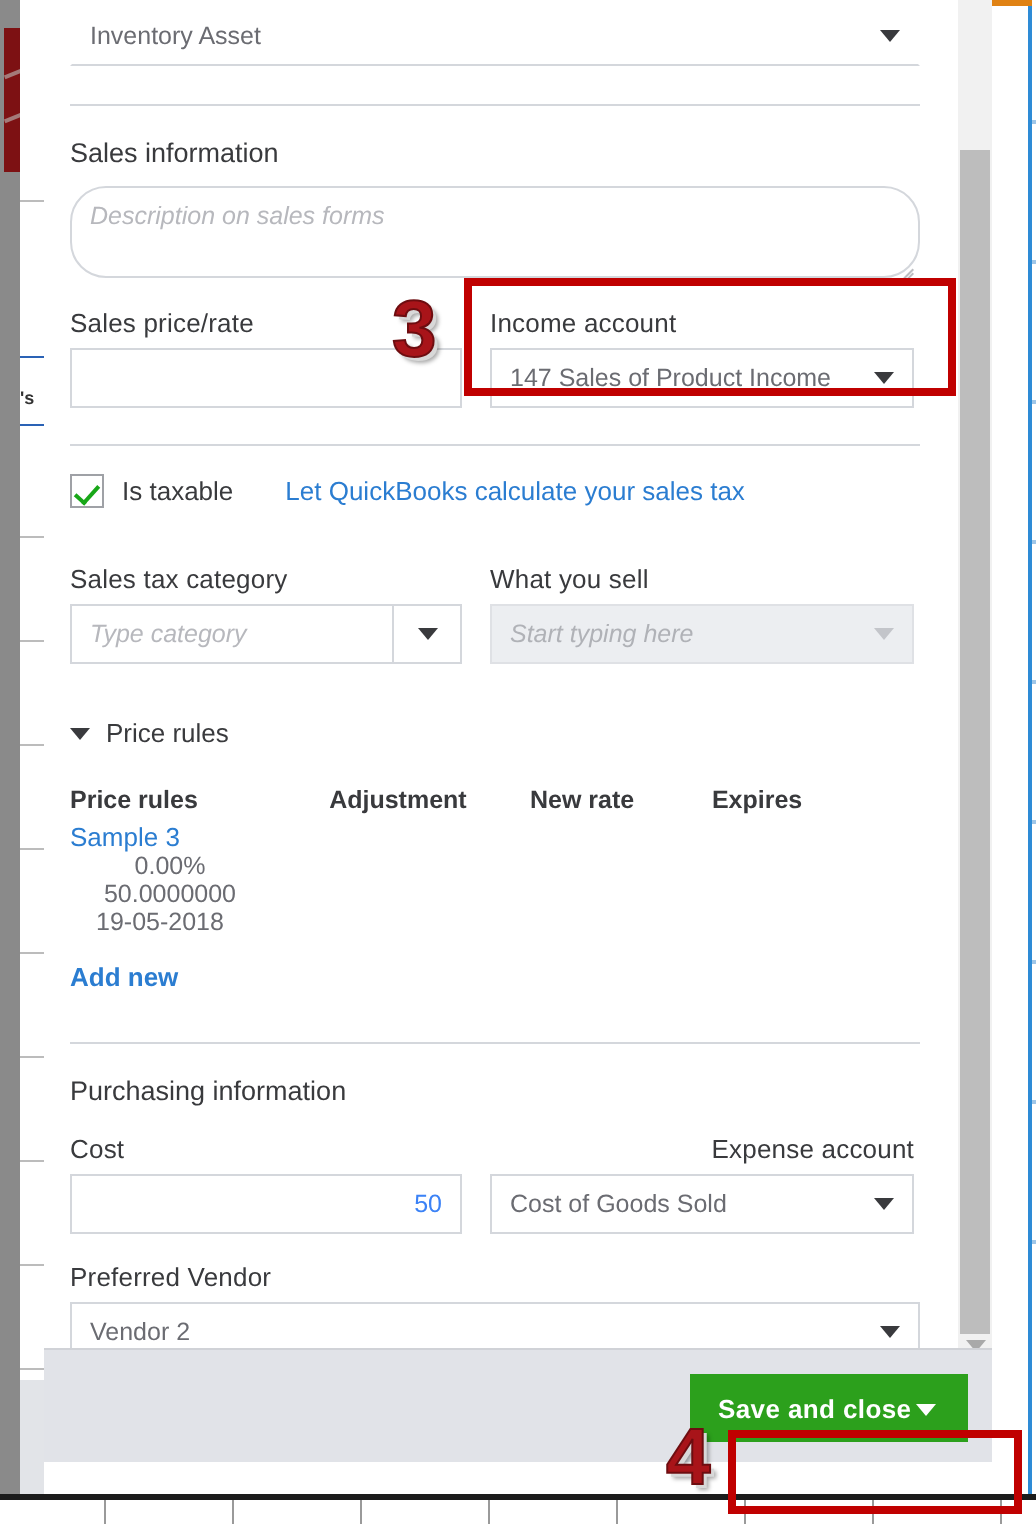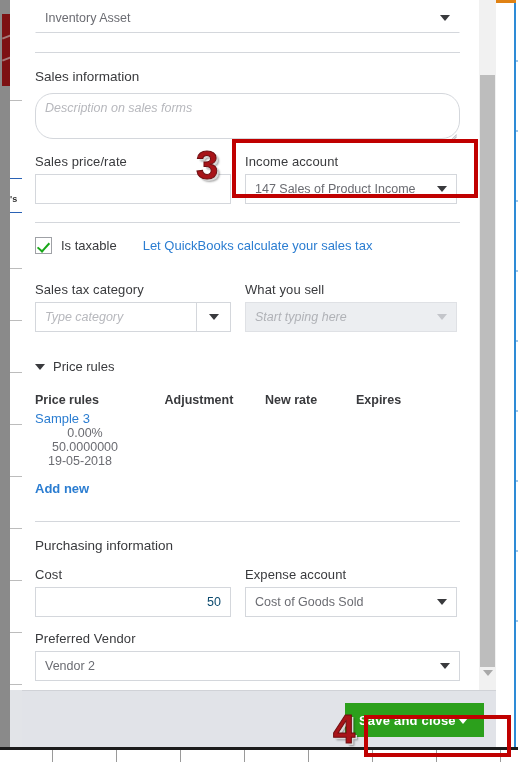--- a/index.html
+++ b/index.html
@@ -134,21 +134,21 @@
   }
   .resize-grip {
     position: absolute; right: 2px; bottom: 1px; width: 10px; height: 10px;
   }
   .resize-grip:before, .resize-grip:after {
     content: ""; position: absolute; right: 0; background: #bcbdc2; height: 1px;
   }
   .resize-grip:before { width: 9px; bottom: 2px; transform: rotate(-45deg); transform-origin: right bottom; }
   .resize-grip:after  { width: 5px; bottom: 0px; transform: rotate(-45deg); transform-origin: right bottom; }
 
-  .num-right { justify-content: flex-end; color: #0c4a6e; }
+  .num-right { justify-content: flex-end; color: #3b82f6; }
 
   .row2 { display: flex; gap: 14px; }
   .col { flex: 0 0 auto; }
 
   .link { color: #2b7dd1; font-size: 13px; cursor: pointer; }
   .link.bold { font-weight: bold; }
 
   
   .cb-row { display: flex; align-items: center; gap: 9px; }
   .checkbox {
@@ -173,21 +173,21 @@
   .pr-table { width: 385px; font-size: 12.5px; }
   .pr-head { display: flex; color: #393a3d; font-weight: bold; }
   .pr-row  { display: flex; color: #6b6c72; }
   .pr-c0 { width: 128px; }
   .pr-c1 { width: 100px; text-align: center; }
   .pr-c2 { width: 100px; text-align: center; }
   .pr-c3 { width: 90px;  text-align: center; }
 
   
   .footer {
-    position: absolute; left: 0; bottom: 0; width: 474px; height: 57px;
+    position: absolute; left: 0; bottom: 16px; width: 474px; height: 57px;
     background: #e1e3e8; border-top: 1px solid #d0d2d7;
   }
   .save-btn {
     position: absolute; right: 12px; top: 12px;
     width: 139px; height: 34px; background: #2ca01c;
     display: flex; align-items: center; color: #fff;
     font-size: 13px; font-weight: bold; cursor: pointer;
   }
   .save-btn .lbl { margin-left: 14px; letter-spacing: .2px; }
   .save-btn .dcaret {
@@ -346,21 +346,21 @@
         <div class="section-head" style="margin-top:16px;">Purchasing information</div>
 
 
         <div class="row2" style="margin-top:14px;">
           <div class="col" style="width:196px;">
             <div class="field-label">Cost</div>
             <div class="input num-right">
               <span>50</span>
             </div>
           </div>
-          <div class="col" style="width:212px;">
+          <div class="col" style="width:212px;text-align:right;">
             <div class="field-label">Expense account</div>
             <div class="select">
               <span>Cost of Goods Sold</span>
               <span class="caret"></span>
             </div>
           </div>
         </div>
 
         <div style="margin-top:14px;width:425px;">
           <div class="field-label">Preferred Vendor</div>

